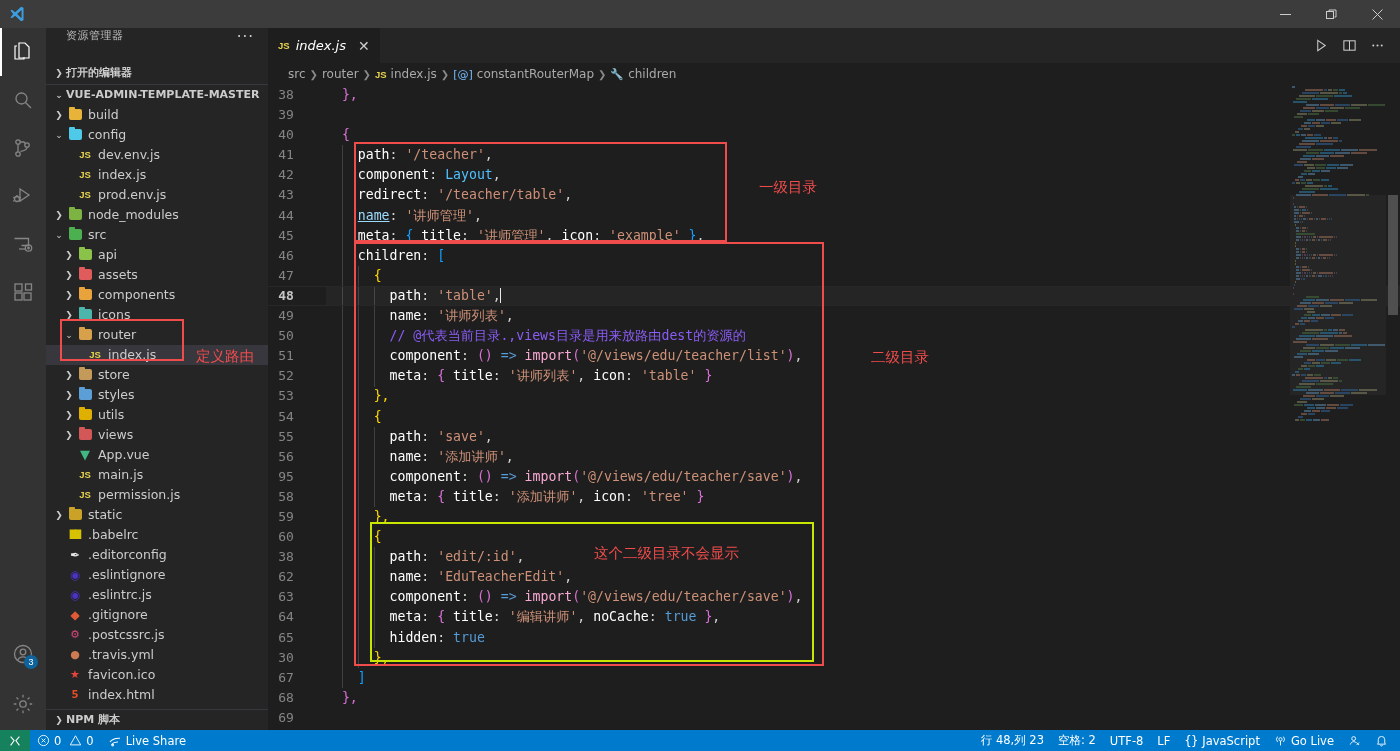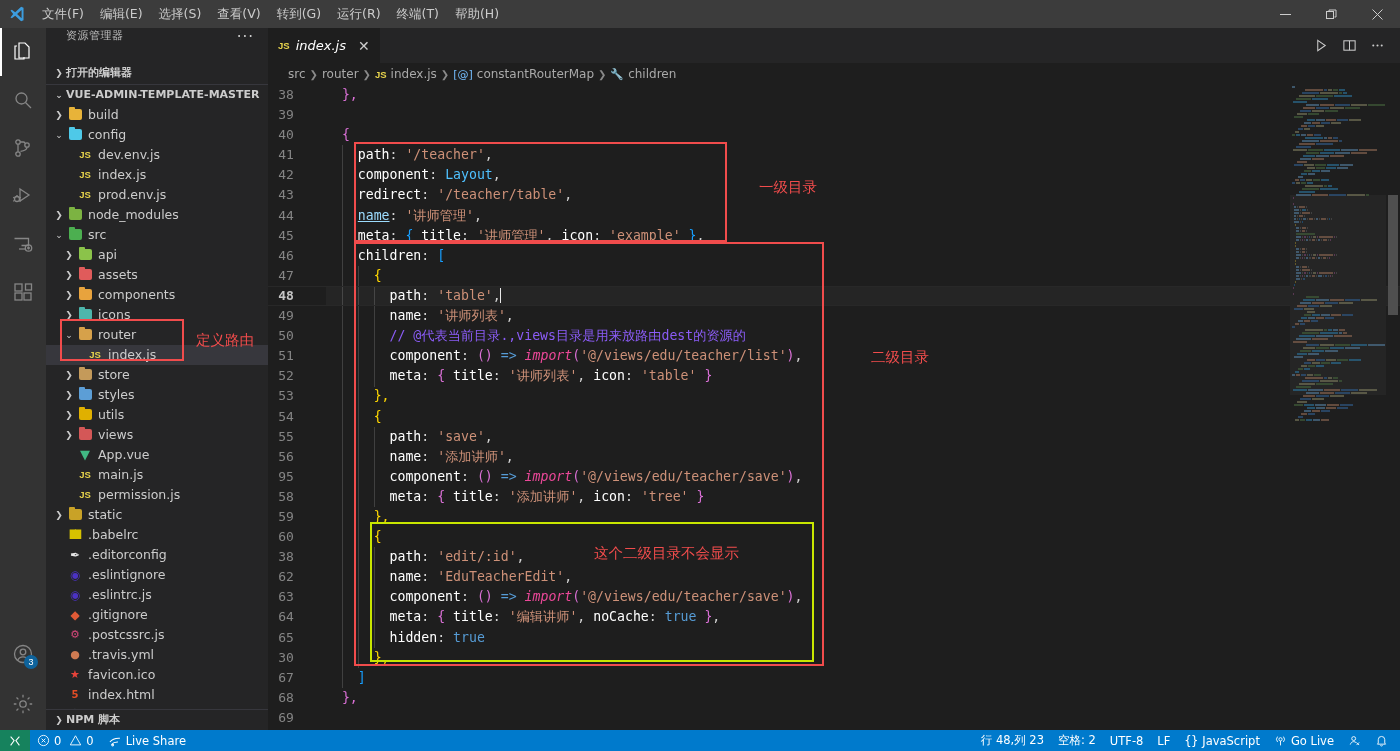--- a/index.html
+++ b/index.html
@@ -139,21 +139,21 @@
   .cline.active-line::before{ content:""; position:absolute; left:-58px; right:-700px; bottom:0; height:1px; background:#282828;}
 
   
   .k-prop   { color: #ffffff; }
   .k-str    { color: #ce9178; }
   .k-punct  { color: #d4d4d4; }
   .k-brace1 { color: #ffd700; }
   .k-brace2 { color: #da70d6; }
   .k-brace3 { color: #179fff; }
   .k-kw     { color: #569cd6; }
-  .k-fn     { color: #ec4899; font-style: italic; }
+  .k-fn     { color: #f9a8d4; }
   .k-cmt    { color: #8b5cf6; }
   .k-id     { color: #4fc1ff; }
   .k-arrow  { color: #569cd6; }
   .k-name-u { color: #9cdcfe; text-decoration: underline; }
 
   .caret { display:inline-block; width:1px; height:15px; background:#e8e8e8; vertical-align:-3px; margin-left:-1px;}
 
   
   .indent-guides { position: absolute; inset: 0; pointer-events: none; z-index: 1; }
   .iguide { position: absolute; width: 1px; background: #404040; }
@@ -193,30 +193,20 @@
 </head>
 <body>
 
 <div id="app">
 
   <div class="titlebar">
     <div class="vscode-logo">
       <svg width="18" height="18" viewBox="0 0 24 24">
         <path fill="#3c9ddf" d="M17.5 2.2 9.6 9.7 5.2 6.3 3.3 7.3l3.6 4.7-3.6 4.7 1.9 1 4.4-3.4 7.9 7.5 3.2-1.6V3.8L17.5 2.2zm.6 4.3v11l-6-5.5 6-5.5z"></path>
       </svg>
-    </div>
-    <div class="menubar">
-      <div class="menu-item">文件(F)</div>
-      <div class="menu-item">编辑(E)</div>
-      <div class="menu-item">选择(S)</div>
-      <div class="menu-item">查看(V)</div>
-      <div class="menu-item">转到(G)</div>
-      <div class="menu-item">运行(R)</div>
-      <div class="menu-item">终端(T)</div>
-      <div class="menu-item">帮助(H)</div>
     </div>
     <div class="win-controls">
       <div class="win-btn">
         <svg width="11" height="11" viewBox="0 0 11 11">
             <rect x="0" y="5" width="11" height="1" fill="#cccccc"></rect>
           </svg>
       </div>
       <div class="win-btn">
         <svg width="11" height="11" viewBox="0 0 11 11">
             <rect x="0.5" y="2.5" width="7" height="7" fill="none" stroke="#cccccc"></rect>
@@ -526,21 +516,21 @@
             </span>
             <span class="lbl">LICENSE</span>
           </div>
         </div>
       <div class="npm-footer">
         <span class="chev">❯</span>
         <span>NPM 脚本</span>
       </div>
 
       <div class="anno box-red" style="left:14px; top:291px; width:124px; height:42px;"></div>
-      <div class="anno-text" style="left:150px; top:303px;"><span>定义路由</span></div>
+      <div class="anno-text" style="left:150px; top:319px;"><span>定义路由</span></div>
     </div>
 
     <div class="editor-area">
 
       <div class="tabbar">
         <div class="tab">
           <span class="js-badge" style="font-style:normal">JS</span>
           <span>index.js</span>
           <span class="tab-close">✕</span>
         </div>

